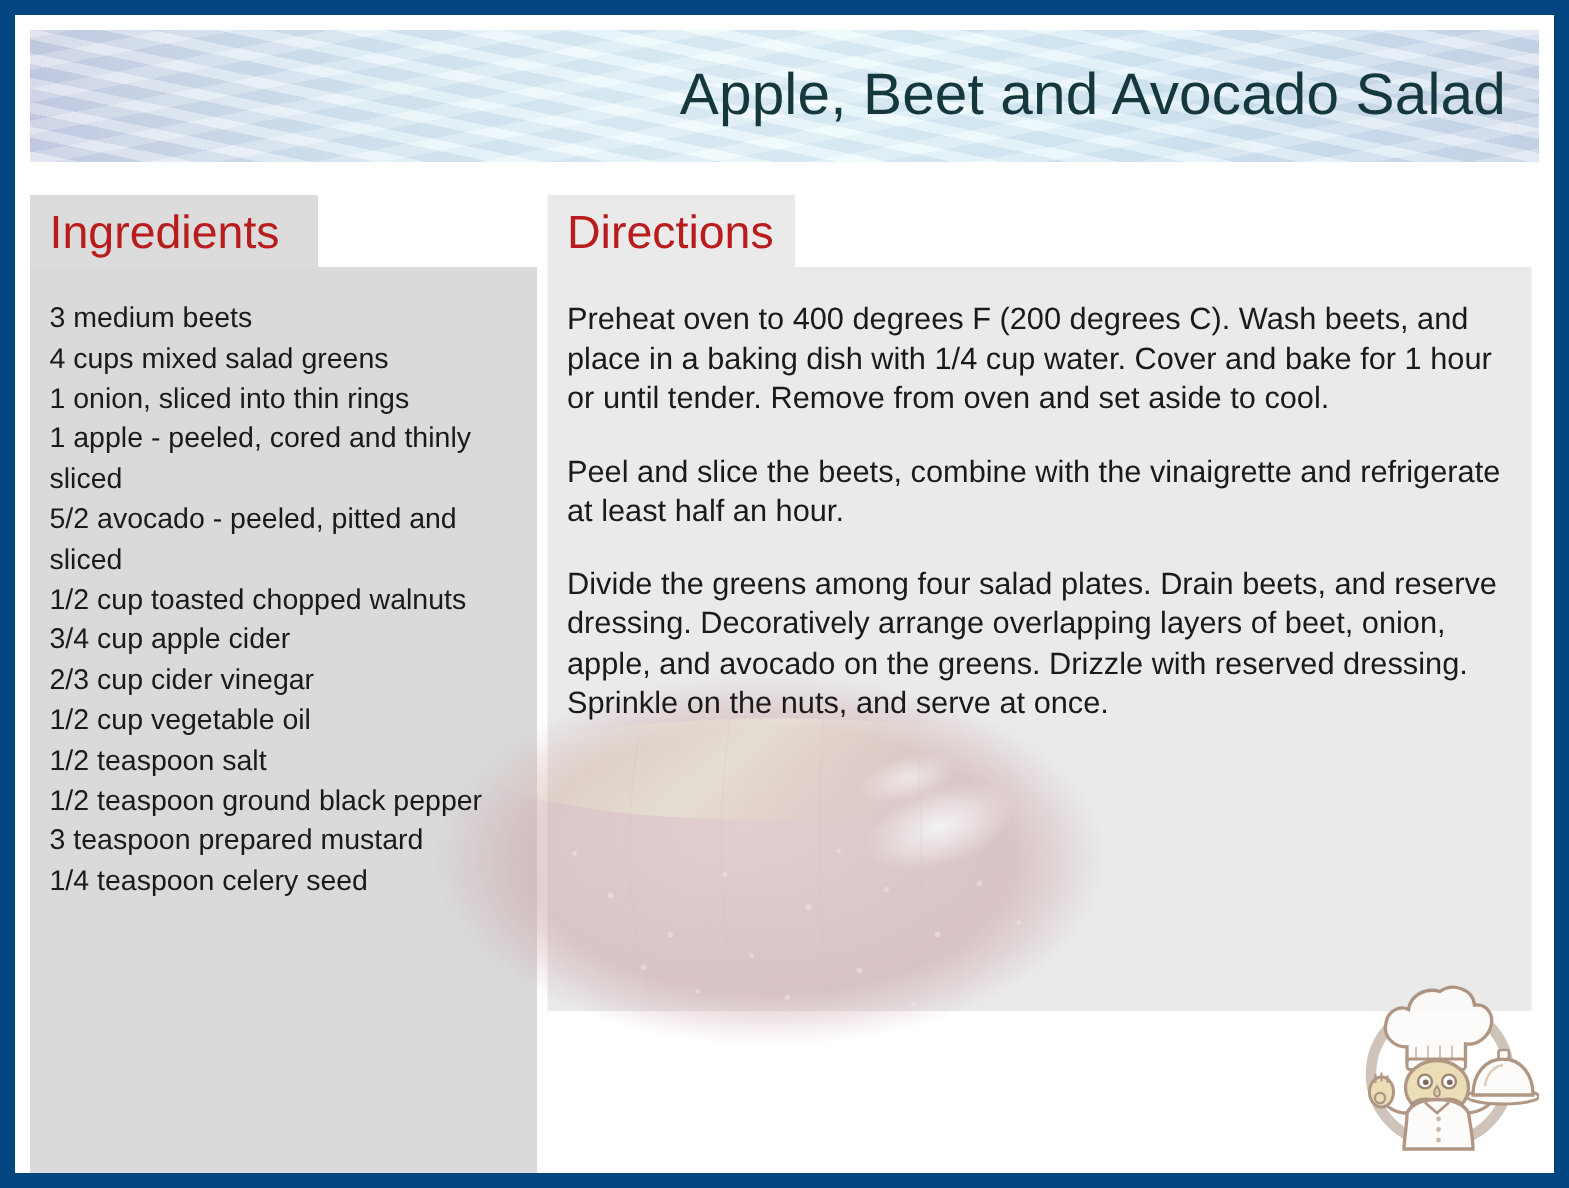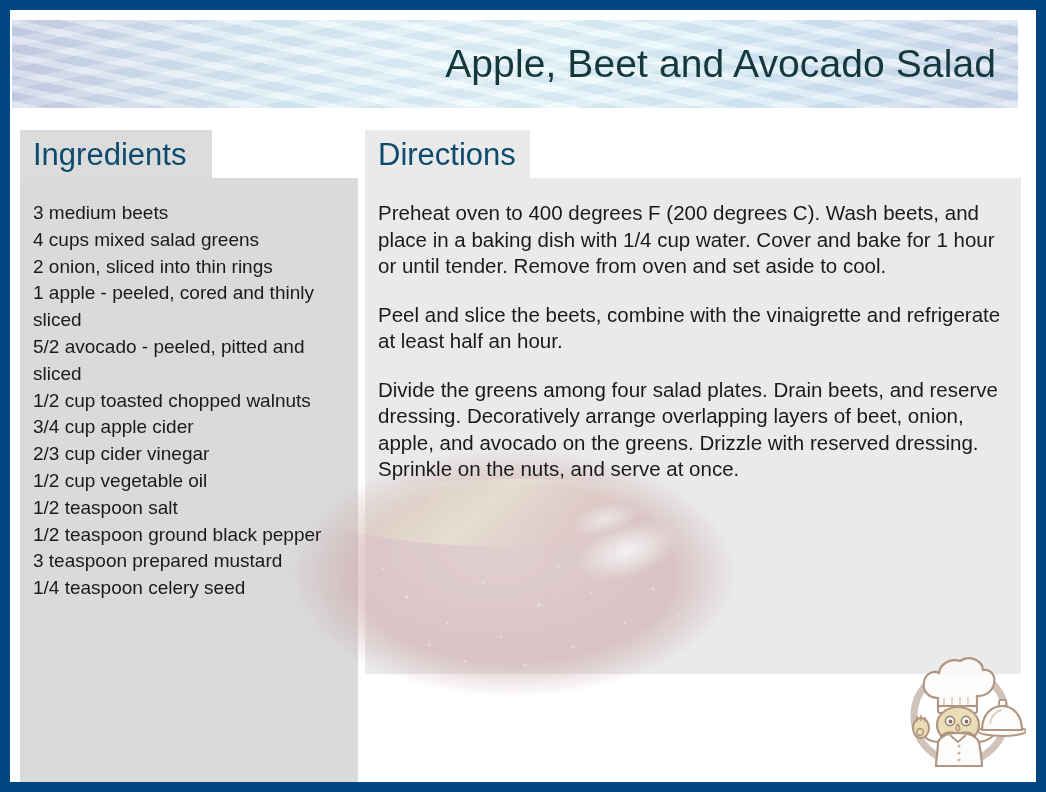--- a/index.html
+++ b/index.html
@@ -26,21 +26,21 @@
     position: absolute;
     left: 0; top: 0;
     width: 1026px;
     height: 772px;
     background: #ffffff;
   }
 
   
   #banner {
     position: absolute;
-    left: 2px;
+    left: 10px;
     top: 10px;
     width: 1006px;
     height: 88px;
     background:
       linear-gradient(100deg,
         rgba(255,255,255,0.00) 0%,
         rgba(255,255,255,0.35) 48%,
         rgba(255,255,255,0.00) 100%),
       linear-gradient(92deg,
         #c9cfe4 0%,
@@ -85,21 +85,21 @@
   .section-tab {
     position: absolute;
     background: #dcdcdc;
     display: flex;
     align-items: center;
     padding-left: 13px;
     box-sizing: border-box;
   }
   .section-tab-label {
     font-size: 31px;
-    color: #0c4a6e;
+    color: #b91c1c;
     line-height: 1;
   }
   #ingredients-tab {
     left: 10px;
     top: 120px;
     width: 192px;
     height: 48px;
   }
   #directions-tab {
     left: 355px;
@@ -198,21 +198,21 @@
     </div>
 
     <div class="section-tab" id="directions-tab">
       <span class="section-tab-label">Directions</span>
     </div>
 
     <div id="ingredients-panel">
       <ul id="ingredients-list">
         <li>3 medium beets</li>
         <li>4 cups mixed salad greens</li>
-        <li>2 onion, sliced into thin rings</li>
+        <li>1 onion, sliced into thin rings</li>
         <li>1 apple - peeled, cored and thinly sliced</li>
         <li>5/2 avocado - peeled, pitted and sliced</li>
         <li>1/2 cup toasted chopped walnuts</li>
         <li>3/4 cup apple cider</li>
         <li>2/3 cup cider vinegar</li>
         <li>1/2 cup vegetable oil</li>
         <li>1/2 teaspoon salt</li>
         <li>1/2 teaspoon ground black pepper</li>
         <li>3 teaspoon prepared mustard</li>
         <li>1/4 teaspoon celery seed</li>

